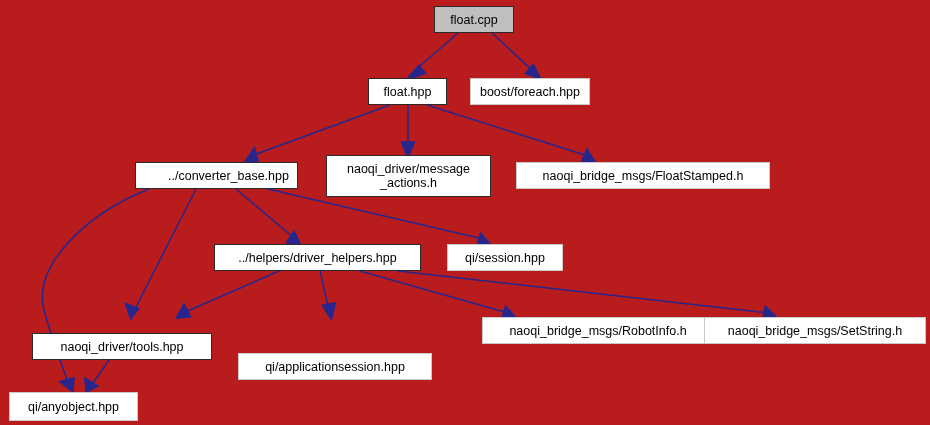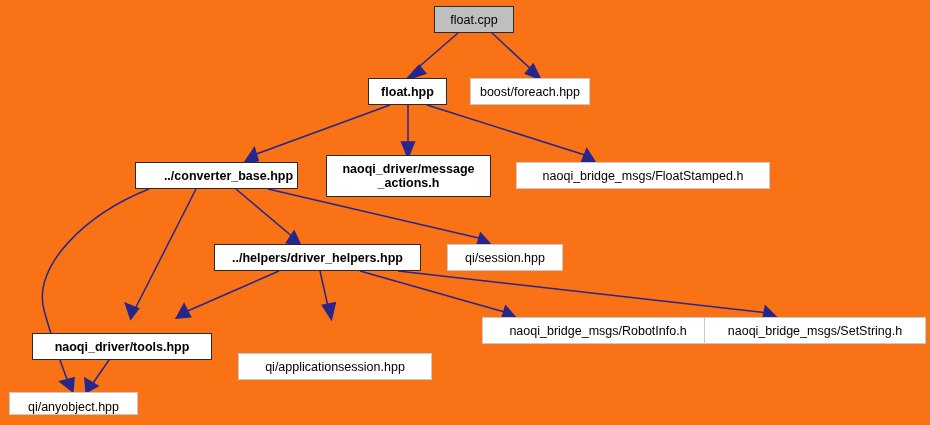--- a/index.html
+++ b/index.html
@@ -4,21 +4,21 @@
 <style>
   html, body {
     margin: 0;
     padding: 0;
     background: #ffffff;
   }
   #graph-canvas {
     position: relative;
     width: 930px;
     height: 425px;
-    background: #f97316;
+    background: #b91c1c;
     overflow: hidden;
     font-family: "Liberation Sans", sans-serif;
   }
   #edge-layer {
     position: absolute;
     left: 0;
     top: 0;
     width: 930px;
     height: 425px;
     pointer-events: none;
@@ -33,21 +33,20 @@
     background: #ffffff;
     border: 1px solid #c8c8c8;
     color: #000000;
     font-size: 12.5px;
     line-height: 14px;
     white-space: pre-line;
     letter-spacing: 0px;
   }
   .node.internal {
     border: 1.4px solid #2a2a2a;
-    font-weight: bold;
   }
   .node.current {
     border: 1.4px solid #2a2a2a;
     background: #bfbfbf;
   }
   .node-label {
     display: block;
     padding: 0 5px;
   }
 </style>
@@ -120,15 +119,15 @@
       <div class="node internal" style="left: 135px; top: 162px; width: 163px; height: 27px; padding-left: 24px;"><span class="node-label">../converter_base.hpp</span></div>
       <div class="node internal" style="left: 326px; top: 155px; width: 165px; height: 42px;"><span class="node-label">naoqi_driver/message
 _actions.h</span></div>
       <div class="node external" style="left: 516px; top: 162px; width: 254px; height: 27px;"><span class="node-label">naoqi_bridge_msgs/FloatStamped.h</span></div>
       <div class="node internal" style="left: 214px; top: 244px; width: 207px; height: 27px;"><span class="node-label">../helpers/driver_helpers.hpp</span></div>
       <div class="node external" style="left: 447px; top: 244px; width: 116px; height: 27px;"><span class="node-label">qi/session.hpp</span></div>
       <div class="node internal" style="left: 32px; top: 317px; width: 180px; height: 27px; margin-top: 16px;"><span class="node-label">naoqi_driver/tools.hpp</span></div>
       <div class="node external" style="left: 238px; top: 317px; width: 194px; height: 27px; margin-top: 36px;"><span class="node-label">qi/applicationsession.hpp</span></div>
       <div class="node external" style="left: 450px; top: 317px; width: 232px; height: 27px; margin-left: 32px;"><span class="node-label">naoqi_bridge_msgs/RobotInfo.h</span></div>
       <div class="node external" style="left: 704px; top: 317px; width: 222px; height: 27px;"><span class="node-label">naoqi_bridge_msgs/SetString.h</span></div>
-      <div class="node external" style="left: 9px; top: 392px; width: 129px; height: 23px; align-items: flex-end;"><span class="node-label">qi/anyobject.hpp</span></div>
+      <div class="node external" style="left: 9px; top: 392px; width: 129px; height: 29px;"><span class="node-label">qi/anyobject.hpp</span></div>
     </div>
 </div>
 
 </body></html>

